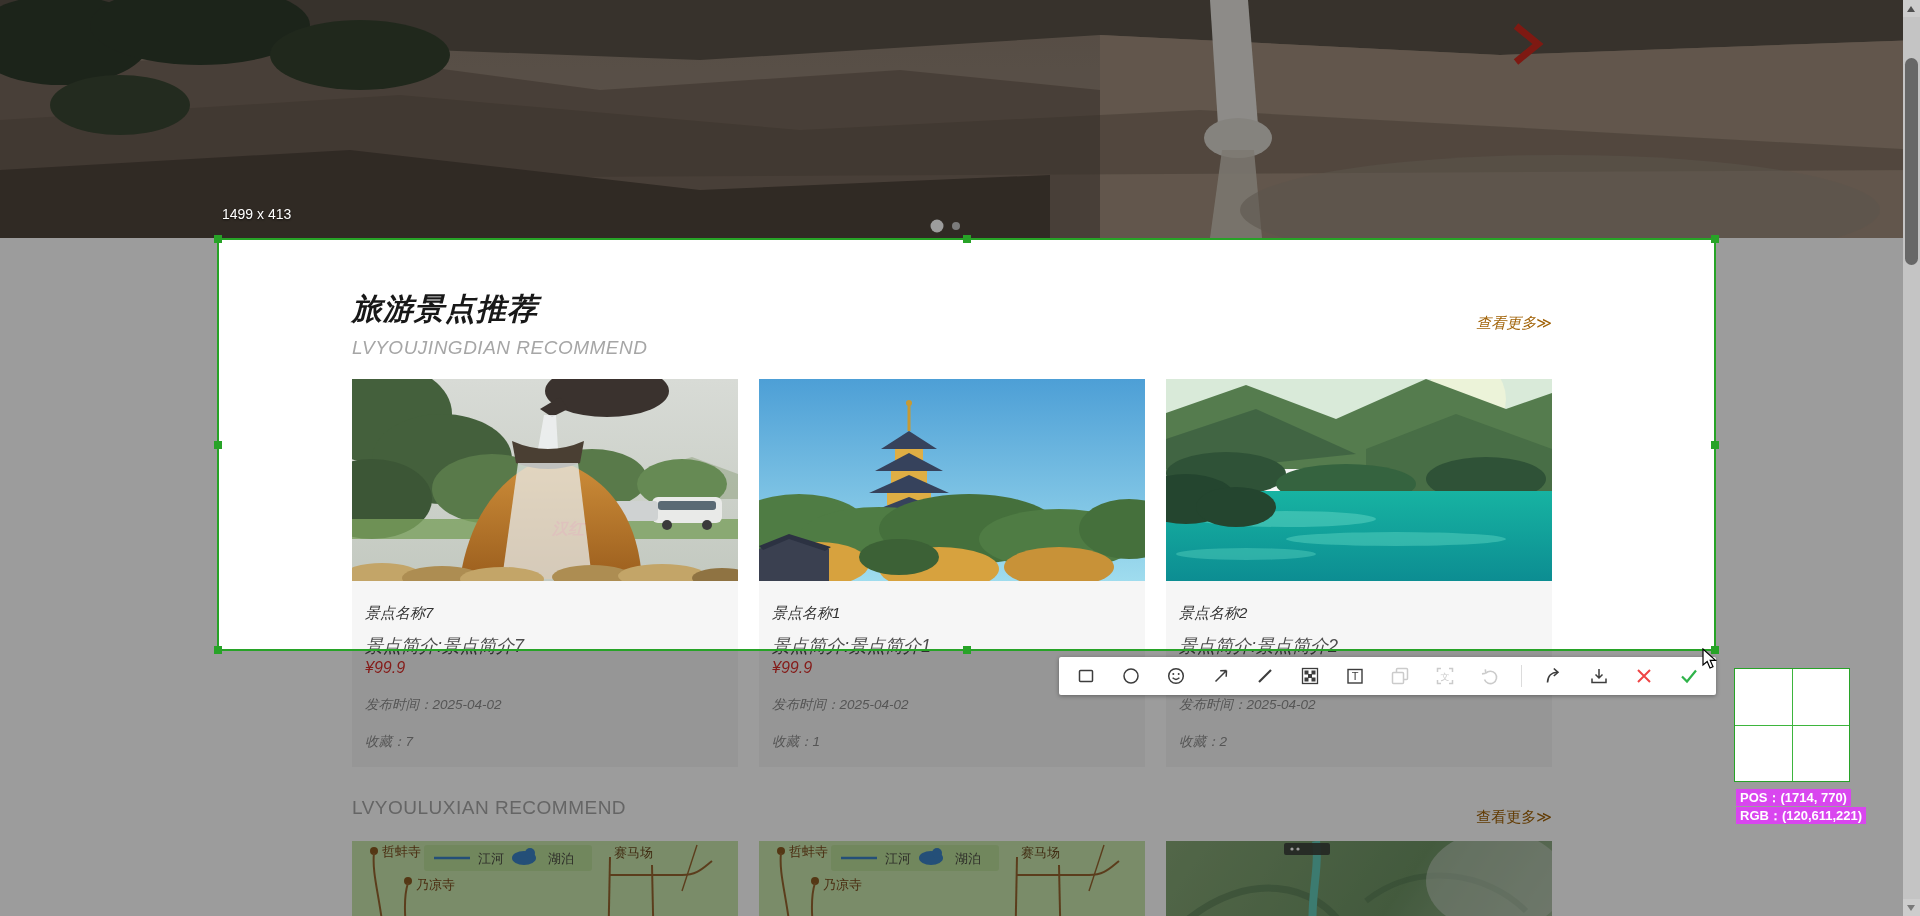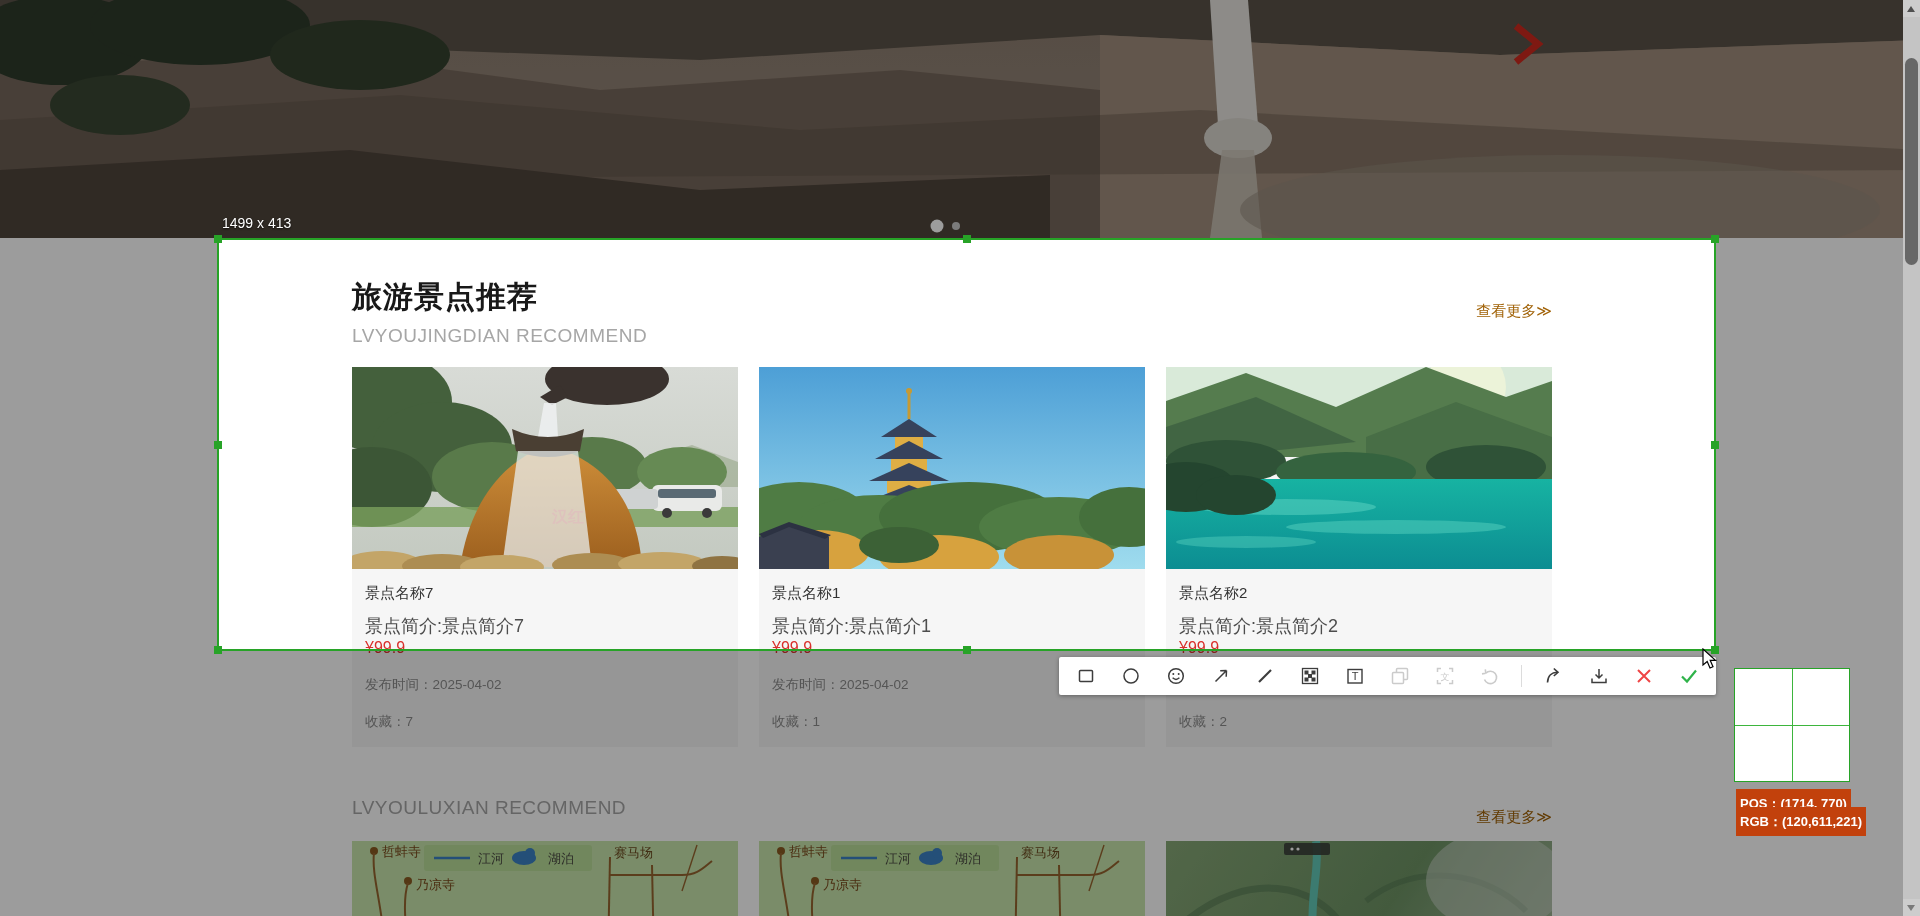--- a/index.html
+++ b/index.html
@@ -5,70 +5,70 @@
   html,body{margin:0;padding:0;background:#222;}
   .stage{position:relative;width:1920px;height:916px;overflow:hidden;background:#fff;
          font-family:"Liberation Sans","DejaVu Sans",sans-serif;}
   .stage *{box-sizing:border-box;}
 
   
   .hero{position:absolute;left:0;top:0;width:1920px;height:238px;overflow:hidden;}
   .hero svg{display:block;}
 
   .section{position:absolute;left:352px;width:1200px;}
-  .sec-attractions{top:280px;}
+  .sec-attractions{top:292px;font-style:italic;}
   .sec-routes{top:786px;}
   .sec-head{display:flex;justify-content:space-between;align-items:flex-start;}
   .sec-title{font-size:30px;line-height:34px;font-weight:700;color:#181818;letter-spacing:1px;}
   .sec-sub{font-size:19px;line-height:22px;color:#a6a6a6;margin-top:11px;letter-spacing:.5px;}
   .sec-more{font-size:15px;color:#a16207;margin-top:22px;cursor:pointer;white-space:nowrap;}
 
   .cards{display:flex;gap:21px;margin-top:20px;}
   .sec-routes .cards{margin-top:14px;}
   .card{width:386px;background:#f6f6f6;}
   .card-img{width:386px;height:202px;overflow:hidden;}
   .card-img svg{display:block;}
-  .card-body{padding:10px 13px 16px;}
+  .card-body{padding:18px 13px 16px;}
   .c-name{font-size:15px;color:#333;margin-top:5px;}
   .c-desc{font-size:18px;color:#4d4d4d;margin-top:11px;}
   .c-price{font-size:16px;color:#d9302c;margin-top:1px;}
   .c-meta{font-size:13.5px;color:#8c8c8c;margin-top:19px;}
   .route-card .card-img{height:220px;}
 
   
   .ov{position:absolute;background:rgba(0,0,0,0.39);z-index:10;}
   .ov-top{left:0;top:0;width:1920px;height:238px;}
   .ov-left{left:0;top:238px;width:217px;height:413px;}
   .ov-right{left:1716px;top:238px;width:204px;height:413px;}
   .ov-bottom{left:0;top:651px;width:1920px;height:265px;}
 
   .sel{position:absolute;left:217px;top:238px;width:1499px;height:413px;
        border:2px solid #27a327;z-index:20;}
   .hnd{position:absolute;width:8px;height:8px;background:#27a327;z-index:21;}
   .h-tl{left:-5px;top:-5px;} .h-tm{left:50%;margin-left:-4px;top:-5px;} .h-tr{right:-5px;top:-5px;}
   .h-ml{left:-5px;top:50%;margin-top:-4px;} .h-mr{right:-5px;top:50%;margin-top:-4px;}
   .h-bl{left:-5px;bottom:-5px;} .h-bm{left:50%;margin-left:-4px;bottom:-5px;} .h-br{right:-5px;bottom:-5px;}
 
-  .size-label{position:absolute;left:222px;top:215px;z-index:30;color:#fff;font-size:14px;
+  .size-label{position:absolute;left:222px;top:206px;z-index:30;color:#fff;font-size:14px;
               text-shadow:0 1px 2px rgba(0,0,0,.7);text-align:center;}
 
   .toolbar{position:absolute;left:1059px;top:657px;width:657px;height:38px;background:#fff;
            border-radius:2px;box-shadow:0 1px 4px rgba(0,0,0,.35);z-index:40;
            display:flex;align-items:center;justify-content:space-between;padding:0 14px;}
   .tb-btn{width:26px;height:26px;border:0;background:transparent;padding:2px;cursor:pointer;
           display:flex;align-items:center;justify-content:center;}
   .tb-btn svg{display:block;}
   .tb-div{width:1px;height:22px;background:#dcdcdc;}
 
   .mag{position:absolute;left:1734px;top:668px;width:116px;height:114px;background:#fff;
        border:1px solid #27a327;z-index:40;}
   .mag .vx{position:absolute;left:50%;top:0;width:1px;height:100%;background:#3db53d;}
   .mag .hx{position:absolute;top:50%;left:0;height:1px;width:100%;background:#3db53d;}
-  .mag-label{position:absolute;z-index:40;background:#c2410c;color:#fff;font-size:13px;
-             line-height:17px;padding:6px 4px;white-space:nowrap;font-weight:700;}
+  .mag-label{position:absolute;z-index:40;background:#d946ef;color:#fff;font-size:13px;
+             line-height:17px;padding:0 4px;white-space:nowrap;font-weight:700;}
   .lbl-pos{left:1736px;top:789px;}
   .lbl-rgb{left:1736px;top:807px;}
 
   .cursor{position:absolute;left:1702px;top:648px;z-index:50;}
 
   
   .sbar{position:absolute;right:0;top:0;width:17px;height:916px;background:#c4c4c4;z-index:15;}
   .sbar .up,.sbar .dn{position:absolute;left:0;width:17px;height:17px;background:#cdcdcd;}
   .sbar .up{top:0;} .sbar .dn{bottom:0;}
   .sbar .up::after{content:"";position:absolute;left:4px;top:6px;border-left:4.5px solid transparent;

